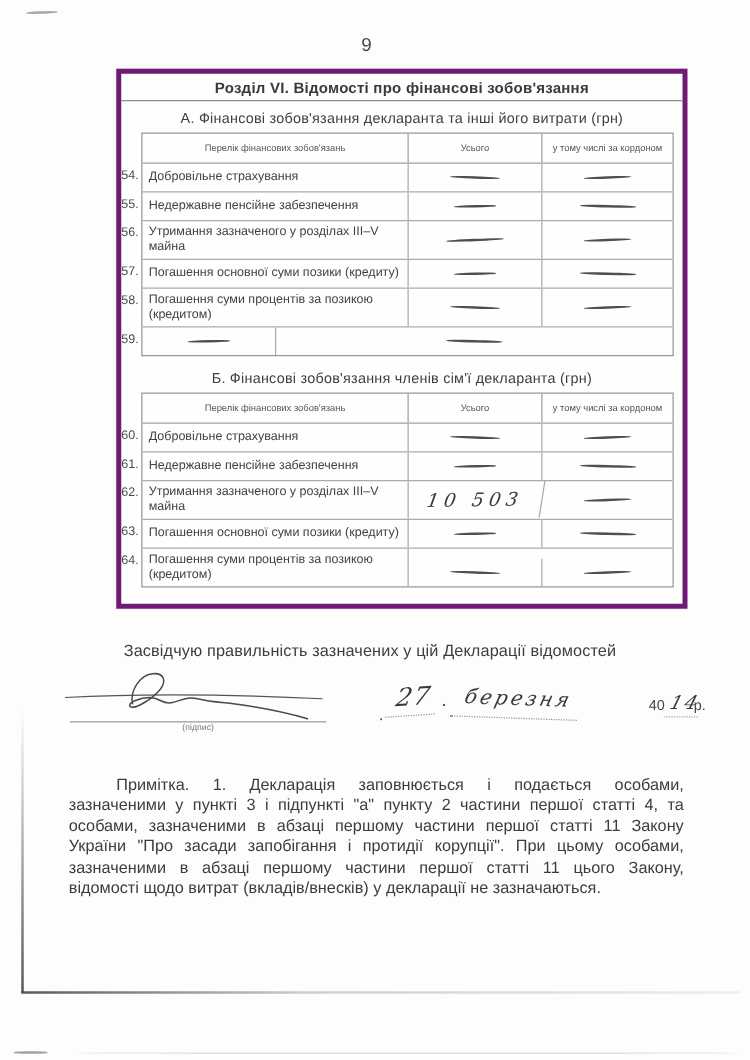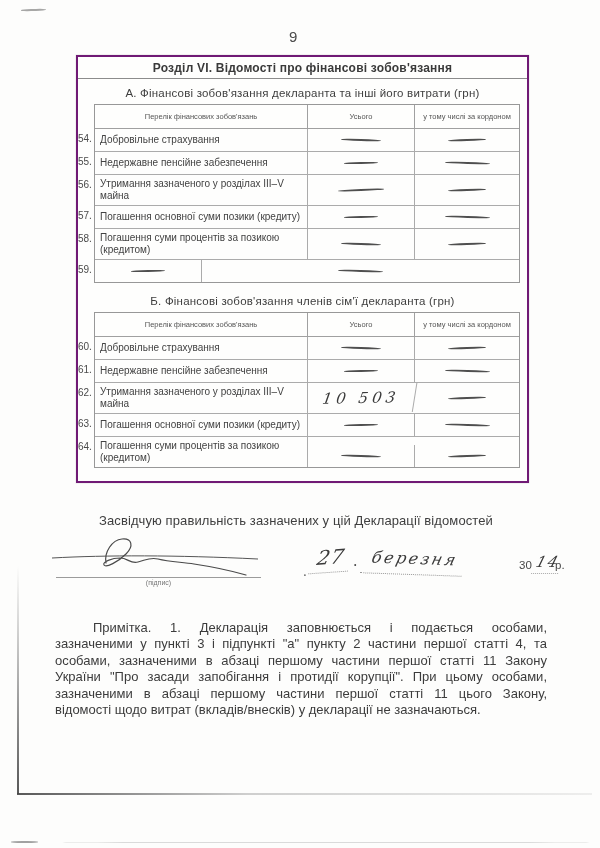--- a/index.html
+++ b/index.html
@@ -20,22 +20,22 @@
   .edge-bottom{position:absolute;left:17px;top:793px;height:1.5px;width:575px;
     background:linear-gradient(to right,rgba(70,70,70,.9),rgba(120,120,120,.35) 40%,rgba(150,150,150,.15));}
   .art-bot1{left:11px;top:841px;width:27px;height:2px;opacity:.8;}
   .art-bot2{left:62px;top:842px;width:528px;height:1px;opacity:.3;}
 
   
   .pagenum{position:absolute;left:289px;top:28px;font-size:15px;color:#4a4a4a;}
 
   
   .outerbox{
-    position:absolute;left:76px;top:55px;width:449px;
-    border:2px solid #701a75;
+    position:absolute;left:93px;top:55px;width:449px;
+    border:4px solid #701a75;
     background:rgba(255,255,255,.4);
     box-shadow:0 0 0 .4px rgba(140,140,140,.25);
   }
   .roz-title{
     border-bottom:1px solid #8c8c8c;
     text-align:center;font-weight:bold;font-size:12px;color:#3a3a3a;
     padding:4px 2px 3px;letter-spacing:.2px;
   }
   .sec-title{
     text-align:center;font-size:11.5px;color:#3e3e3e;
@@ -271,21 +271,21 @@
     </svg>
     <span class="sig-line"></span>
     <div class="sig-caption">(підпис)</div>
   </div>
 
   <div class="dateblk">
     <span class="d-pre">.</span>
     <span class="d-day handwriting">27</span>
     <span class="d-dot">·</span>
     <span class="d-month">березня</span>
-    <span class="d-yearpre">30</span>
+    <span class="d-yearpre">40</span>
     <span class="d-yearsuf">14</span>
     <span class="d-unit">р.</span>
   </div>
 
   <div class="note">
     <div class="nline first">Примітка. 1. Декларація заповнюється і подається особами,</div>
     <div class="nline">зазначеними  у пункті 3 і підпункті "а" пункту 2 частини першої статті 4, та</div>
     <div class="nline">особами, зазначеними в абзаці першому частини першої статті 11 Закону</div>
     <div class="nline">України "Про засади запобігання і протидії корупції". При цьому особами,</div>
     <div class="nline">зазначеними в абзаці першому частини першої статті 11 цього Закону,</div>

